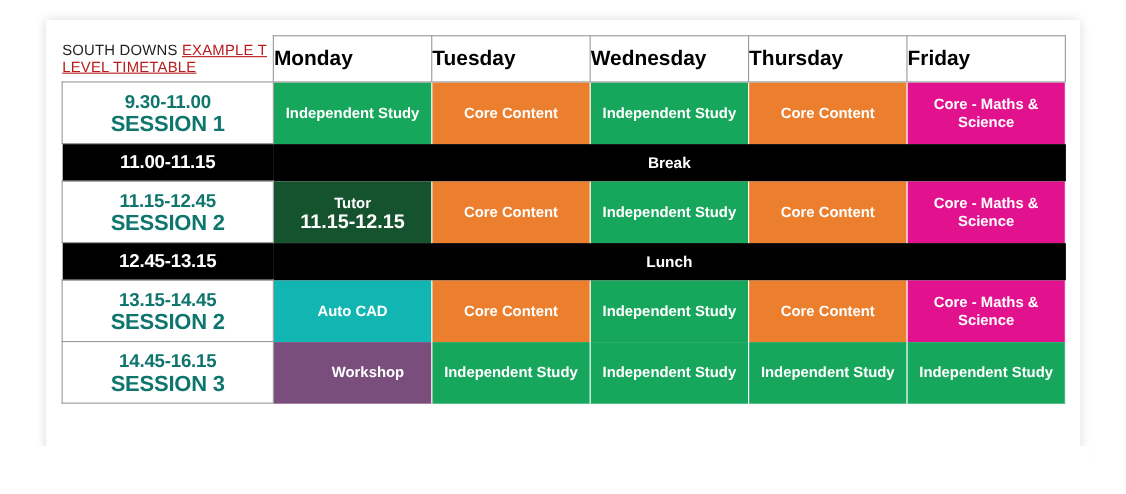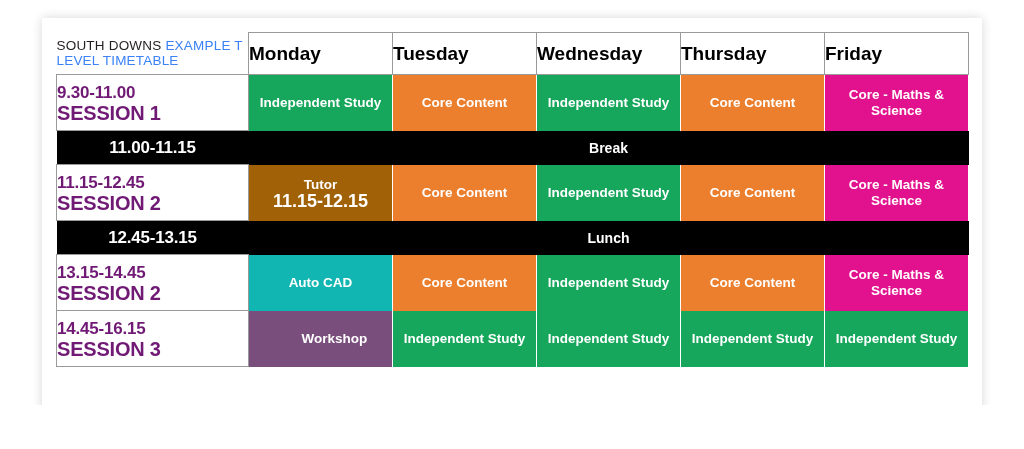--- a/index.html
+++ b/index.html
@@ -65,38 +65,38 @@
     border: none;
     background: #ffffff;
   }
   .brand {
     font-size: 13.5px;
     line-height: 15.5px;
     color: #231f20;
     letter-spacing: 0.2px;
   }
   .brand b { font-weight: normal; }
-  .brand span { font-weight: normal; color: #3b82f6; }
+  .brand span { font-weight: normal; color: #b91c1c; text-decoration: underline; }
 
   .day-head {
     height: 42px;
     font-size: 19px;
     font-weight: bold;
     color: #000000;
     background: #ffffff;
     border: 1px solid #9a9a9a;
   }
 
   
   .time-cell {
     height: 56px;
-    text-align: left;
+    text-align: center;
     background: #ffffff;
     border: 1px solid #9a9a9a;
-    color: #701a75;
+    color: #0f766e;
   }
   .time-range {
     display: block;
     font-size: 17px;
     font-weight: bold;
     line-height: 20px;
     letter-spacing: -0.2px;
   }
   .time-session {
     display: block;
@@ -190,21 +190,21 @@
           </tr>
           <tr class="break-row">
             <td class="break-time">11.00-11.15</td>
             <td class="break-label" colspan="5">Break</td>
           </tr>
           <tr>
             <td class="time-cell">
               <span class="time-range">11.15-12.45</span>
               <span class="time-session">SESSION 2</span>
             </td>
-            <td class="subject" style="background: #a16207; text-align: center;">
+            <td class="subject" style="background: #14532d; text-align: center;">
               <span class="sub-main">Tutor</span>
               <span class="sub-time">11.15-12.15</span>
             </td>
             <td class="subject" style="background: rgb(236, 127, 46);">
               <span class="sub-main">Core Content</span>
             </td>
             <td class="subject" style="background: rgb(22, 167, 92);">
               <span class="sub-main">Independent Study</span>
             </td>
             <td class="subject" style="background: rgb(236, 127, 46);">

